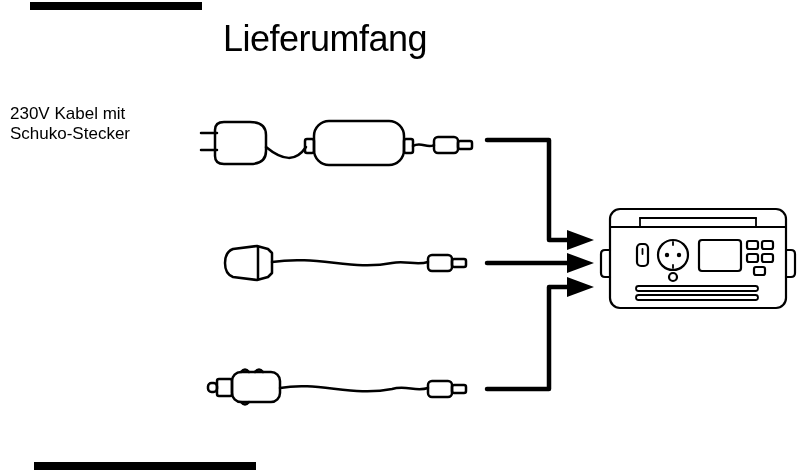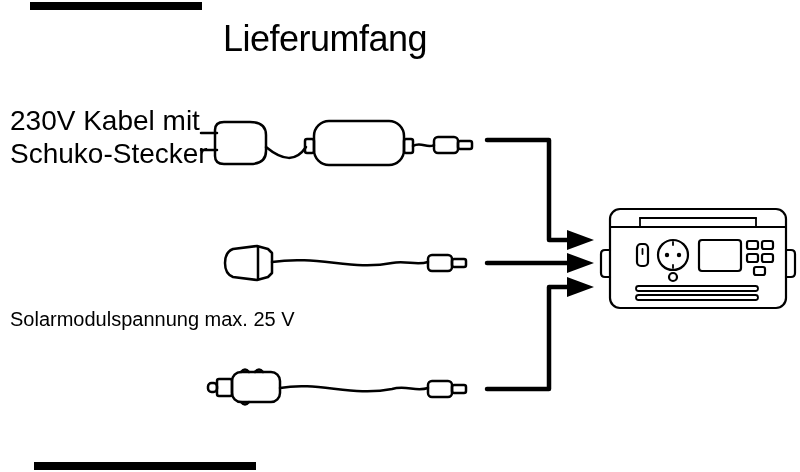--- a/index.html
+++ b/index.html
@@ -29,21 +29,21 @@
     width: 650px;
     text-align: center;
     font-size: 36px;
     font-weight: 500;
     letter-spacing: -0.5px;
     white-space: pre-line;
   }
   .label {
     position: absolute;
     left: 10px;
-    font-size: 28px;
+    font-size: 17px;
     line-height: 1.18;
     white-space: pre-line;
   }
   .label-230v  { top: 104px; }
   .label-solar { top: 192px; }
   .label-12v   { top: 364px; }
   .note {
     position: absolute;
     left: 10px;
     top: 308px;
@@ -60,21 +60,20 @@
 <body>
 
 <div class="canvas">
 
   <div class="crop-bar top"></div>
 
   <h1 class="title">Lieferumfang</h1>
 
   <div class="label label-230v">230V Kabel mit
 Schuko-Stecker</div>
-  <div class="note">Solarmodulspannung max. 25 V</div>
 
   <svg class="diagram" width="800" height="472" viewBox="0 0 800 472" fill="none" stroke="currentColor" stroke-width="2.5" stroke-linecap="round" stroke-linejoin="round">
 
     <g>
       <g>
         <line x1="201" y1="133" x2="217" y2="133"></line>
         <line x1="201" y1="150" x2="217" y2="150"></line>
         <path d="M 224 122 L 250 122 Q 266 122 266 135 L 266 151 Q 266 164 250 164 L 224 164 Q 215 164 215 156 L 215 130 Q 215 122 224 122 Z"></path>
       </g>
       <path d="M 266 147 C 283 161 296 162 306 147"></path>

